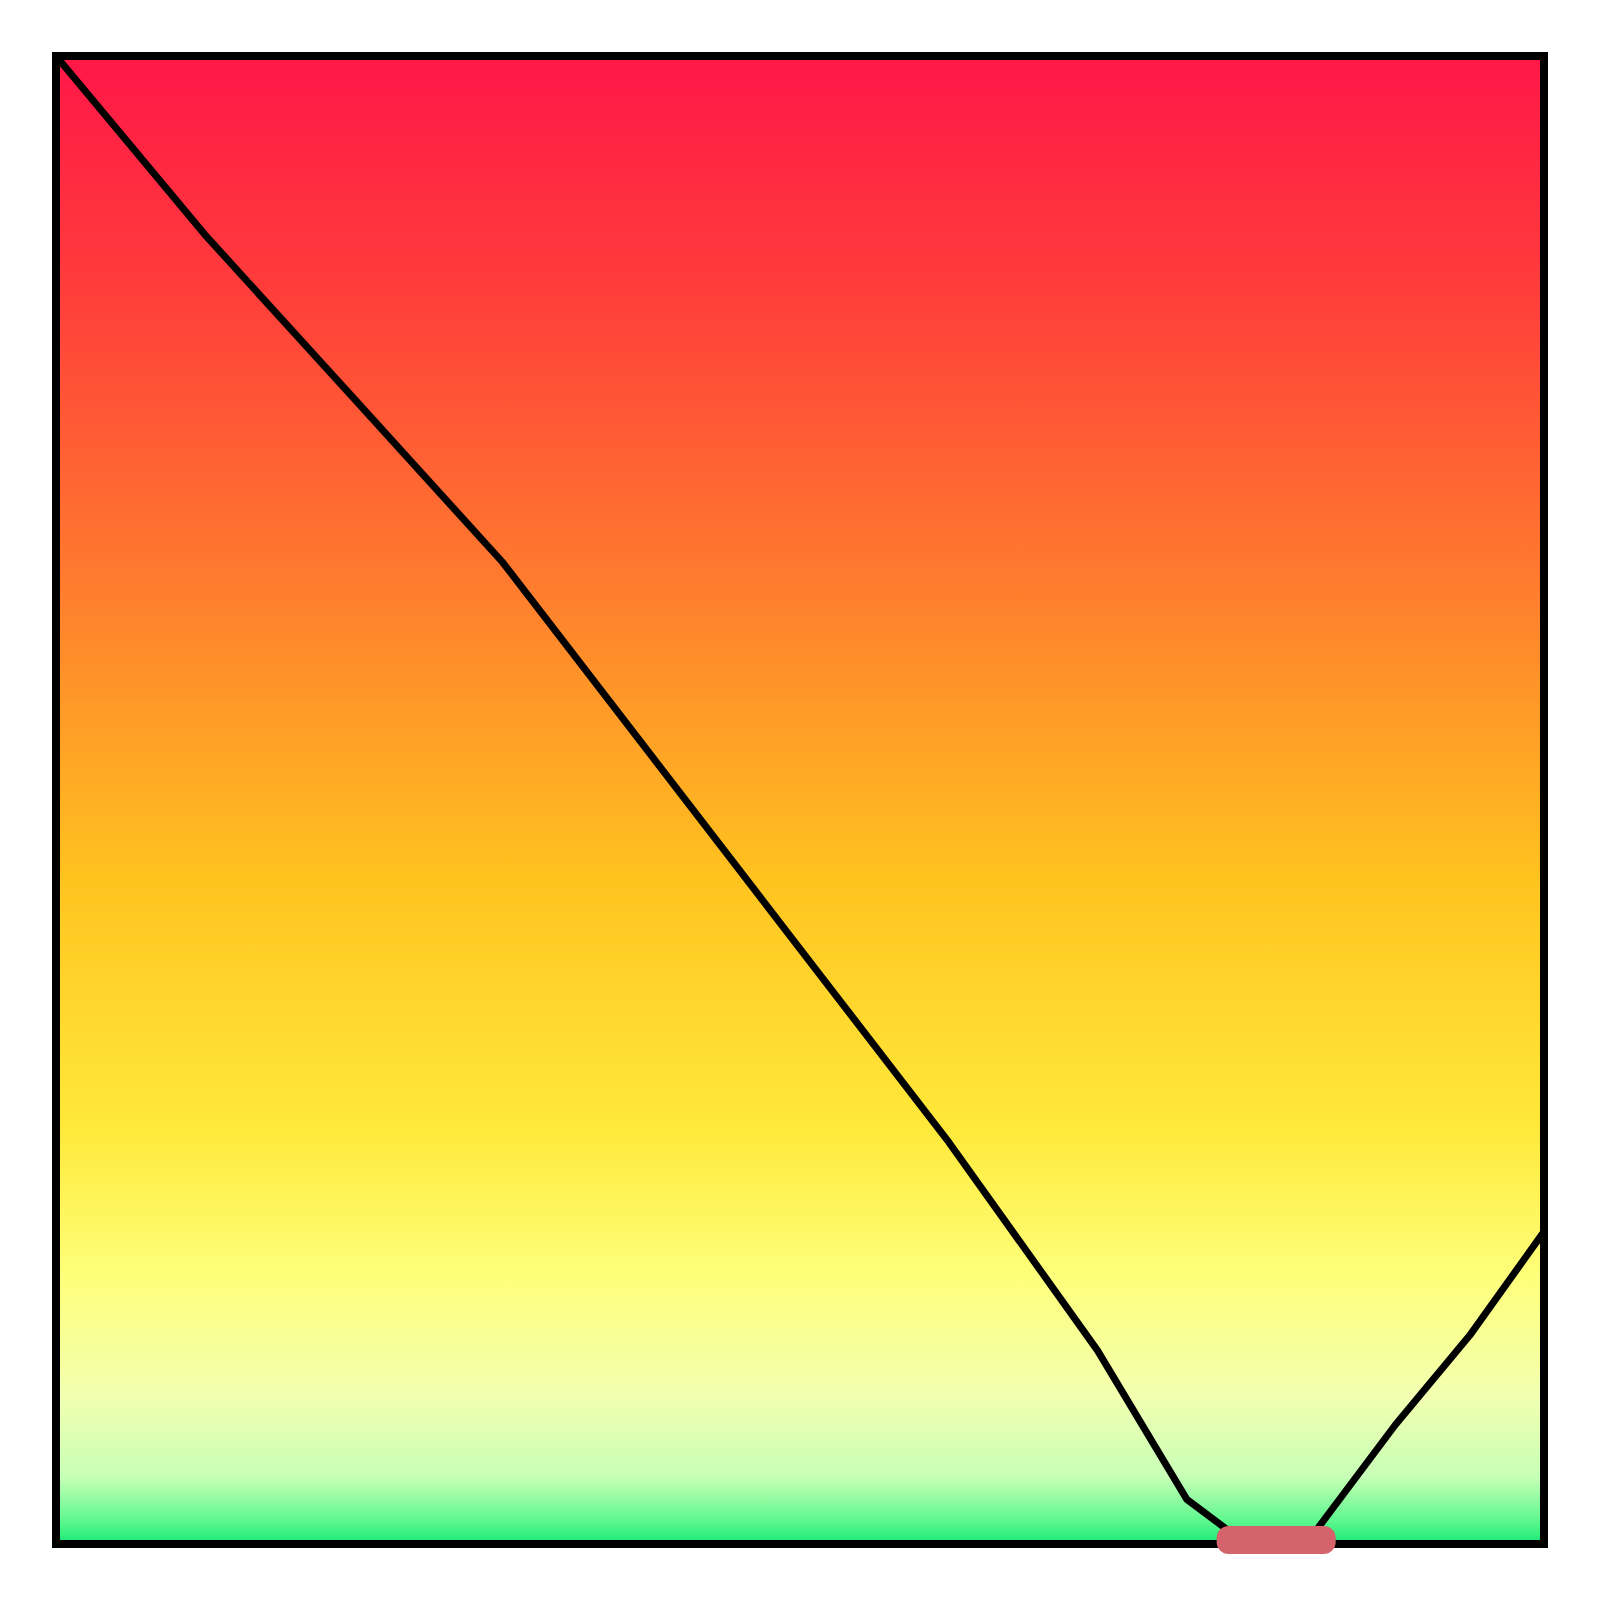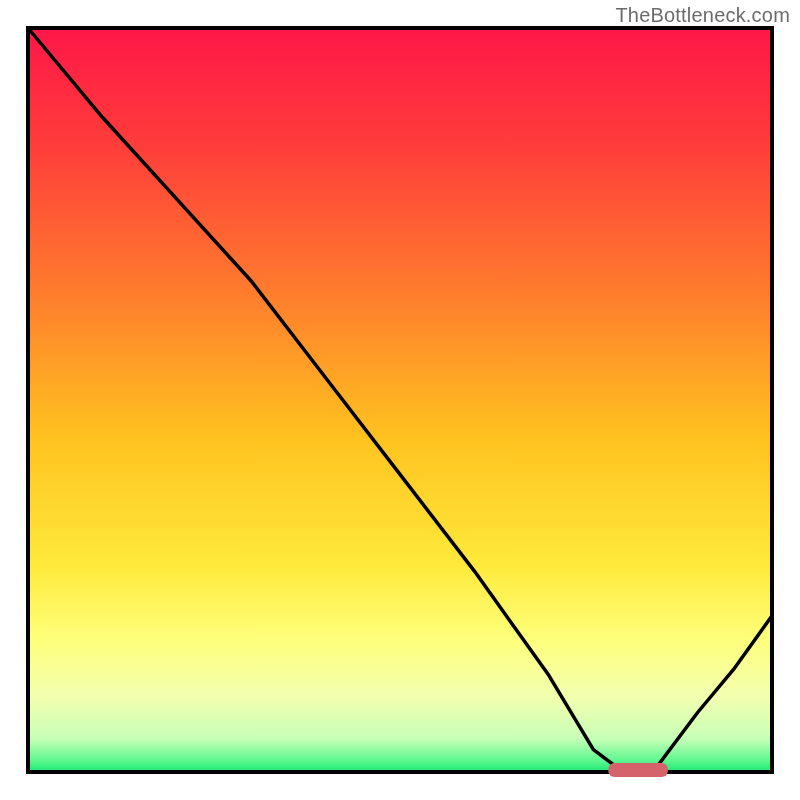--- a/index.html
+++ b/index.html
@@ -28,21 +28,20 @@
   svg.chart {
     position: absolute;
     top: 0;
     left: 0;
   }
 </style>
 </head>
 <body>
 <div class="container">
 
-<div class="watermark">TheBottleneck.com</div>
 
 <svg class="chart" width="800" height="800" viewBox="0 0 800 800">
   <defs>
     <linearGradient id="bg-grad" x1="0" y1="0" x2="0" y2="1">
           <stop offset="0%" stop-color="#ff1748"></stop>
           <stop offset="15%" stop-color="#ff3b3b"></stop>
           <stop offset="35%" stop-color="#ff7a2e"></stop>
           <stop offset="55.00000000000001%" stop-color="#ffc21f"></stop>
           <stop offset="72%" stop-color="#ffe93a"></stop>
           <stop offset="82%" stop-color="#feff7a"></stop>

